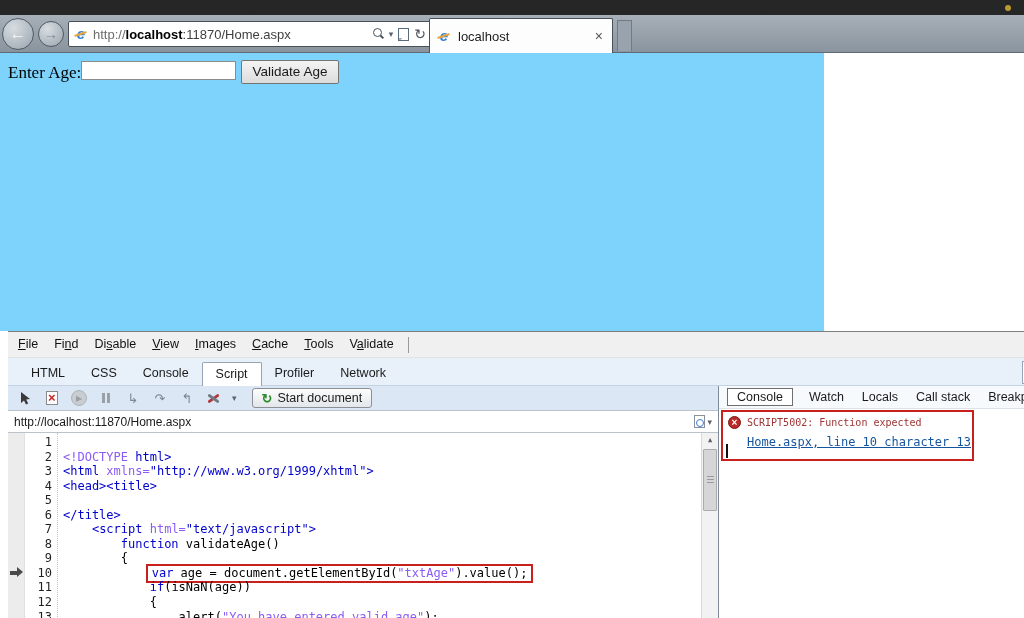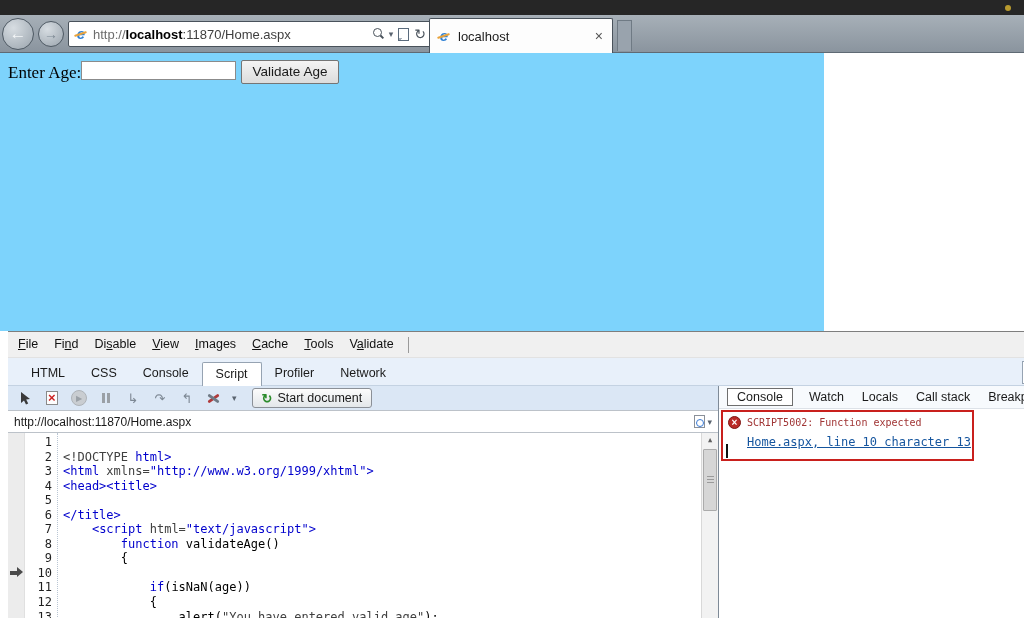--- a/index.html
+++ b/index.html
@@ -105,21 +105,21 @@
     border-radius:50%; border:1.5px solid #3a7ad4; }
 
   .codearea { position:absolute; left:0; top:47px; width:710px; height:186px; background:#fff;
     font-family:"DejaVu Sans Mono", monospace; font-size:12px; overflow:hidden; }
   .bp-margin { position:absolute; left:0; top:0; width:17px; height:186px; background:#ececec; border-right:1px solid #e0e0e0; }
   .numcol-dots { position:absolute; left:49px; top:0; width:1px; height:186px; border-left:1px dotted #b9c6d4; }
   .code-rows { position:absolute; left:0; top:2px; width:693px; }
   .code-line { position:relative; height:14.55px; line-height:14.5px; white-space:pre; }
   .ln-num { position:absolute; left:17px; width:27px; text-align:right; color:#1f1f1f; }
   .ln-code { position:absolute; left:55px; color:#000; }
-  .seg-b { color:#0000cc; } .seg-r { color:#404040;margin-top:44px; } .seg-k { color:#000; }
+  .seg-b { color:#0000cc; } .seg-r { color:#8b5cf6;margin-top:44px; } .seg-k { color:#000; }
   .err-box { border:2px solid #c9201d; padding:0 4px 1px 4px; margin-left:-4px; }
   .stmt-arrow { position:absolute; left:2px; top:5px; width:7px; height:4px; background:#4a4a4a; }
   .stmt-arrow:after { content:""; position:absolute; left:7px; top:-3.5px;
     border-left:6px solid #4a4a4a; border-top:5.5px solid transparent; border-bottom:5.5px solid transparent; }
 
   .code-scrollbar { position:absolute; left:693px; top:0; width:17px; height:186px; background:#f2f2f2; border-left:1px solid #d8d8d8; }
   .sb-up { height:15px; text-align:center; font-size:7px; color:#606060; line-height:15px; }
   .sb-thumb { position:absolute; left:1px; top:16px; width:14px; height:62px; background:#d6d6d6;
     border:1px solid #ababab; border-radius:1px; }
   .sb-thumb:after { content:""; position:absolute; left:3px; top:26px; width:7px; height:1px;
@@ -246,21 +246,21 @@
           <div class="code-rows">
               <div class="code-line"><span class="ln-num">1</span><span class="ln-code"></span></div>
               <div class="code-line"><span class="ln-num">2</span><span class="ln-code"><span class="seg-r">&lt;!DOCTYPE </span><span class="seg-b">html&gt;</span></span></div>
               <div class="code-line"><span class="ln-num">3</span><span class="ln-code"><span class="seg-b">&lt;html </span><span class="seg-r">xmlns=</span><span class="seg-b">"http://www.w3.org/1999/xhtml"&gt;</span></span></div>
               <div class="code-line"><span class="ln-num">4</span><span class="ln-code"><span class="seg-b">&lt;head&gt;&lt;title&gt;</span></span></div>
               <div class="code-line"><span class="ln-num">5</span><span class="ln-code"></span></div>
               <div class="code-line"><span class="ln-num">6</span><span class="ln-code"><span class="seg-b">&lt;/title&gt;</span></span></div>
               <div class="code-line"><span class="ln-num">7</span><span class="ln-code"><span class="seg-k">    </span><span class="seg-b">&lt;script </span><span class="seg-r">html=</span><span class="seg-b">"text/javascript"&gt;</span></span></div>
               <div class="code-line"><span class="ln-num">8</span><span class="ln-code"><span class="seg-k">        </span><span class="seg-b">function</span><span class="seg-k"> validateAge()</span></span></div>
               <div class="code-line"><span class="ln-num">9</span><span class="ln-code"><span class="seg-k">        {</span></span></div>
-              <div class="code-line"><span class="stmt-arrow"></span><span class="ln-num">10</span></div>
+              <div class="code-line"><span class="stmt-arrow"></span><span class="ln-num">10</span><span class="ln-code"><span class="seg-k">            </span><span class="err-box"><span class="seg-b">var</span><span class="seg-k"> age = document.getElementById(</span><span class="seg-r">"txtAge"</span><span class="seg-k">).value();</span></span></span></div>
               <div class="code-line"><span class="ln-num">11</span><span class="ln-code"><span class="seg-k">            </span><span class="seg-b">if</span><span class="seg-k">(isNaN(age))</span></span></div>
               <div class="code-line"><span class="ln-num">12</span><span class="ln-code"><span class="seg-k">            {</span></span></div>
               <div class="code-line"><span class="ln-num">13</span><span class="ln-code"><span class="seg-k">                </span><span class="seg-k">alert(</span><span class="seg-r">"You have entered valid age"</span><span class="seg-k">);</span></span></div>
             </div>
           <div class="code-scrollbar">
             <div class="sb-up">▲</div>
             <div class="sb-thumb"></div>
           </div>
         </div>
 

